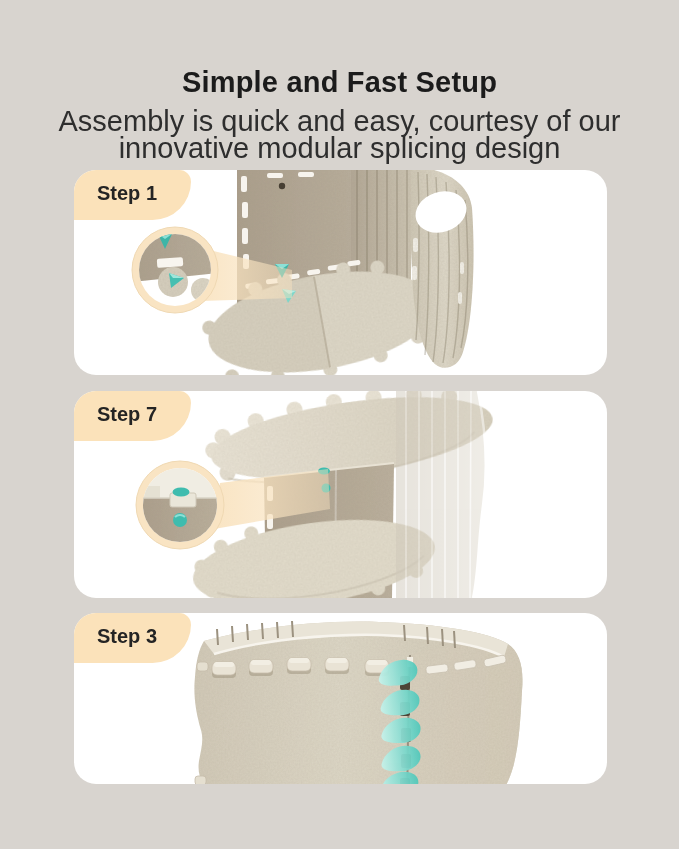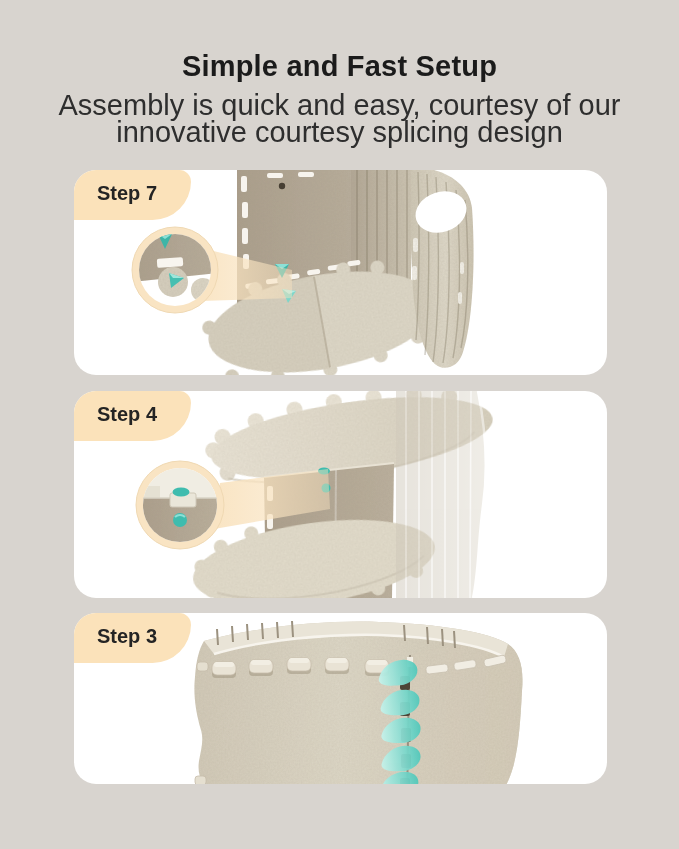--- a/index.html
+++ b/index.html
@@ -1,21 +1,21 @@
 <!DOCTYPE html>
 <html style="--page-background: #d8d4cf; --card-background: #ffffff; --step-badge: #fbe2ba; --accent-teal: #3fbcae; --felt-dark: #b1a694; --felt-light: #d9d2c1; --title-text: #1b1b1b;"><head>
 <meta charset="utf-8">
 <style>
   html,body{margin:0;padding:0;}
   .page{
     position:relative;width:679px;height:849px;overflow:hidden;
     background:var(--page-background,#d8d4cf);
     font-family:"Liberation Sans", sans-serif;
   }
-  .hdr{position:absolute;top:49px;left:0;width:679px;text-align:center;}
+  .hdr{position:absolute;top:65px;left:0;width:679px;text-align:center;}
   .title{margin:0;font-size:29px;line-height:34px;font-weight:700;color:var(--title-text,#1b1b1b);letter-spacing:.2px;}
   .subtitle{margin:9px 0 0 0;font-size:29px;line-height:27px;font-weight:400;color:#2e2e2e;}
   .subtitle span{display:block;}
   .card{position:absolute;left:74px;width:533px;background:var(--card-background,#fff);border-radius:22px;overflow:hidden;}
   .card-1{top:170px;height:205px;}
   .card-2{top:391px;height:207px;}
   .card-3{top:613px;height:171px;}
   .card svg{position:absolute;left:0;top:0;display:block;}
   .badge{
     position:absolute;top:0;left:0;width:117px;height:50px;
@@ -26,21 +26,21 @@
 </style>
 </head>
 <body>
 
 <div class="page">
 
   <div class="hdr">
     <h1 class="title">Simple and Fast Setup</h1>
     <p class="subtitle">
       <span>Assembly is quick and easy, courtesy of our</span>
-      <span>innovative courtesy splicing design</span>
+      <span>innovative modular splicing design</span>
     </p>
   </div>
 
   <section class="card card-1">
     <svg width="533" height="205" viewBox="0 0 533 205">
       <defs>
         <linearGradient id="s1-dark" x1="0" y1="0" x2="1" y2="0">
           <stop offset="0" stop-color="#ab9f8c"></stop>
             <stop offset="1" stop-color="#b8ad9b"></stop>
         </linearGradient>
@@ -157,21 +157,21 @@
           </g>
           <rect x="83" y="88" width="26" height="9" rx="2" fill="#f8f5ef" transform="rotate(-4 96 92)"></rect>
           <path d="M84,64 L98,64 L91,79 Z" fill="#3db5a7"></path>
           <path d="M84,64 L98,64 L91,69 Z" fill="#8ce0d6"></path>
           <path d="M95,103 L110,108 L97,118 Z" fill="#45bfb1"></path>
           <path d="M95,103 L110,108 L99,108 Z" fill="#9fe6db"></path>
         </g>
       </g>
     </svg>
     <div class="badge">
-      <span>Step 7</span>
+      <span>Step 1</span>
     </div>
   </section>
 
   <section class="card card-2">
     <svg width="533" height="207" viewBox="0 0 533 207">
       <defs>
         <linearGradient id="s2-rim" x1="0" y1="0" x2="1" y2="0">
           <stop offset="0" stop-color="#eae4d6"></stop>
             <stop offset="1" stop-color="#d8d1bf"></stop>
         </linearGradient>
@@ -271,21 +271,21 @@
           <rect x="66" y="95" width="20" height="12" fill="#e5e1d3"></rect>
           <line x1="66" y1="107" x2="148" y2="107" stroke="#d8d3c6" stroke-width="1.5"></line>
           <rect x="96" y="102" width="26" height="14" rx="2" fill="#eae6d9" stroke="#cfc8b8" stroke-width="1"></rect>
           <ellipse cx="107" cy="101" rx="8.5" ry="4.5" fill="#3fbcae"></ellipse>
           <circle cx="106" cy="129" r="7" fill="#3fbcae"></circle>
           <path d="M101,126 A7,7 0 0 1 111,126" fill="none" stroke="#8ce0d6" stroke-width="2"></path>
         </g>
       </g>
     </svg>
     <div class="badge">
-      <span>Step 4</span>
+      <span>Step 7</span>
     </div>
   </section>
 
   <section class="card card-3">
     <svg width="533" height="209" viewBox="0 0 533 209">
       <defs>
         <linearGradient id="s3-body" x1="0" y1="0" x2="1" y2="0">
           <stop offset="0" stop-color="#d2cab8"></stop>
             <stop offset="0.45" stop-color="#ddd7c6"></stop>
             <stop offset="1" stop-color="#cfc7b4"></stop>

